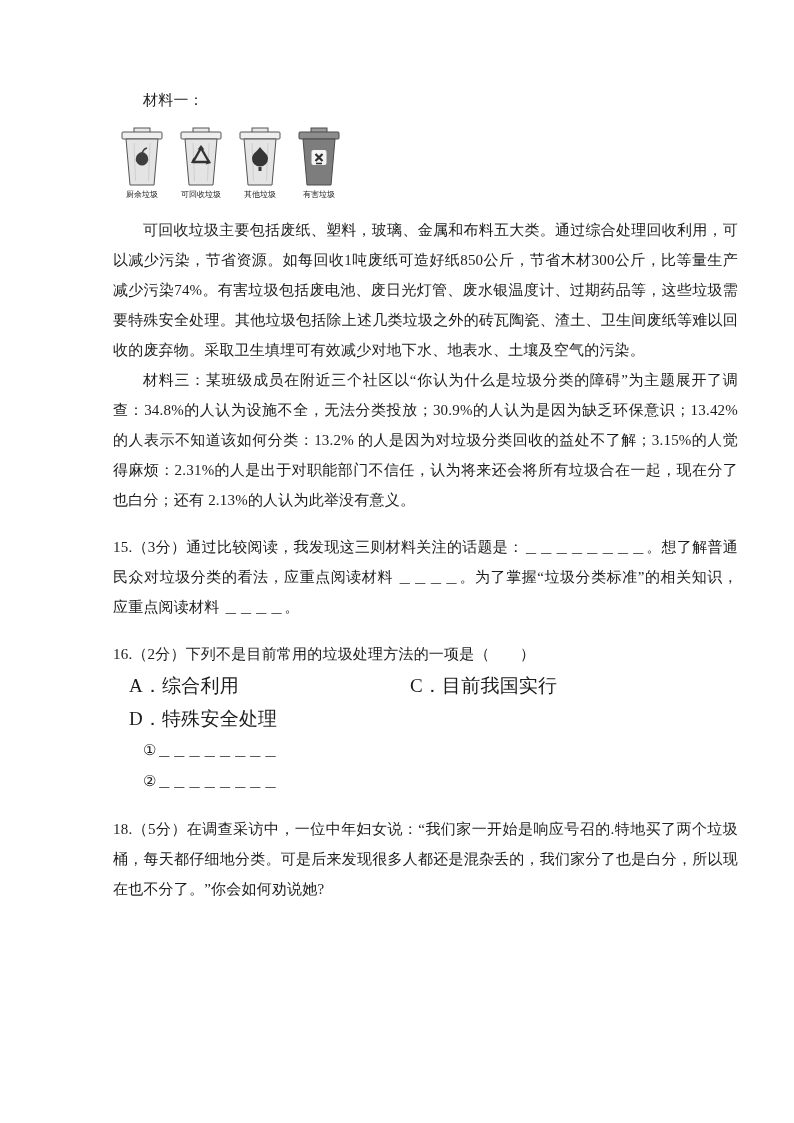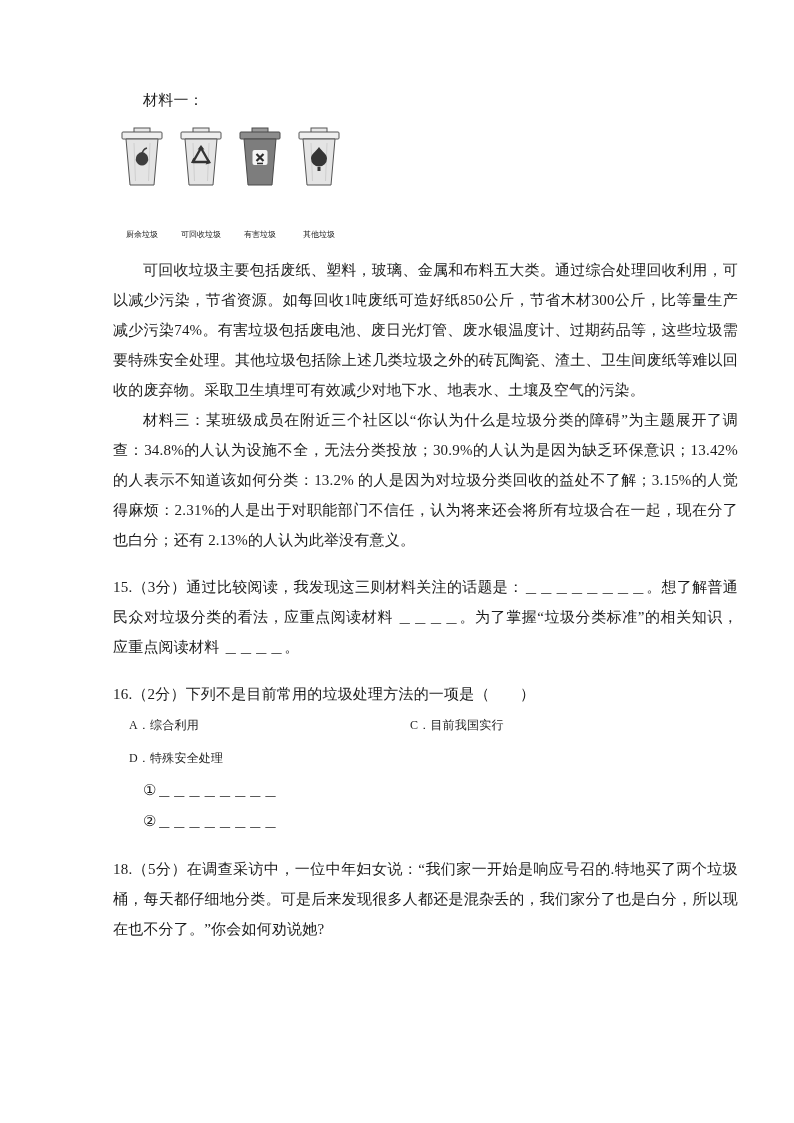--- a/index.html
+++ b/index.html
@@ -30,38 +30,37 @@
     display: flex;
     gap: 9px;
     margin: 12px 0 14px 4px;
     align-items: flex-end;
   }
   .bin {
     display: flex;
     flex-direction: column;
     align-items: center;
     width: 50px;
-    gap: 40px;
   }
   .bin svg { display: block; }
   .bin-label {
     font-size: 8px;
     line-height: 12px;
     margin-top: 2px;
     color: #222;
     white-space: nowrap;
     font-family: "Liberation Serif", "DejaVu Serif", serif;
   }
 
   .q-block { margin-top: 17px; }
   .options {
     display: grid;
     grid-template-columns: 281px auto;
     padding-left: 16px;
-    font-size: 12px;
+    font-size: 19px;
     line-height: 33px;
     letter-spacing: 0.2px;
   }
   .blank-line {
     font-size: 15px;
     line-height: 31px;
     padding-left: 2em;
     letter-spacing: 0.2px;
   }
   .stem { line-height: 31px; }
@@ -98,41 +97,41 @@
         <path d="M23 21 L31 35 L15 35 Z" fill="none" stroke="#333" stroke-width="2.4" stroke-linejoin="round"></path>
         <path d="M23 18 l3.4 4.6 h-6.8 z" fill="#333"></path>
         <path d="M33 36 l-5.4 1.4 3 -5.2 z" fill="#333"></path>
         <path d="M13 36 l2.4 -5.2 3 5.2 z" fill="#333"></path>
       </svg>
       <div class="bin-label">可回收垃圾</div>
     </div>
 
     <div class="bin">
       <svg width="46" height="60" viewBox="0 0 46 60">
-        <rect x="15" y="1" width="16" height="5" fill="#9a9a9a" stroke="#4a4a4a" stroke-width="1"></rect>
-        <rect x="3" y="5" width="40" height="7" rx="1" fill="#8d8d8d" stroke="#4a4a4a" stroke-width="1"></rect>
-        <path d="M7 12 L39 12 L35 58 L11 58 Z" fill="#7d7d7d" stroke="#4a4a4a" stroke-width="1"></path>
-        <rect x="15.5" y="23" width="15" height="15" rx="2" fill="#f4f4f4"></rect>
-        <path d="M19.5 27 l7 7 M26.5 27 l-7 7" stroke="#2e2e2e" stroke-width="2.2"></path>
-        <path d="M20 36.5 h6" stroke="#2e2e2e" stroke-width="1.6"></path>
-      </svg>
-      <div class="bin-label">有害垃圾</div>
-    </div>
-
-    <div class="bin">
-      <svg width="46" height="60" viewBox="0 0 46 60">
         <rect x="15" y="1" width="16" height="5" fill="#e9e9e9" stroke="#555" stroke-width="1"></rect>
         <rect x="3" y="5" width="40" height="7" rx="1" fill="#eeeeee" stroke="#555" stroke-width="1"></rect>
         <path d="M7 12 L39 12 L35 58 L11 58 Z" fill="#e4e4e4" stroke="#555" stroke-width="1"></path>
         <line x1="15" y1="16" x2="16.5" y2="54" stroke="#cfcfcf" stroke-width="1"></line>
         <line x1="31" y1="16" x2="29.5" y2="54" stroke="#cfcfcf" stroke-width="1"></line>
         <path d="M23 20 c-3.5 5 -8 7 -8 11.5 a8 8 0 0 0 16 0 c0 -4.5 -4.5 -6.5 -8 -11.5 z" fill="#353535"></path>
         <rect x="21.5" y="40" width="3" height="4" fill="#353535"></rect>
       </svg>
       <div class="bin-label">其他垃圾</div>
+    </div>
+
+    <div class="bin">
+      <svg width="46" height="60" viewBox="0 0 46 60">
+        <rect x="15" y="1" width="16" height="5" fill="#9a9a9a" stroke="#4a4a4a" stroke-width="1"></rect>
+        <rect x="3" y="5" width="40" height="7" rx="1" fill="#8d8d8d" stroke="#4a4a4a" stroke-width="1"></rect>
+        <path d="M7 12 L39 12 L35 58 L11 58 Z" fill="#7d7d7d" stroke="#4a4a4a" stroke-width="1"></path>
+        <rect x="15.5" y="23" width="15" height="15" rx="2" fill="#f4f4f4"></rect>
+        <path d="M19.5 27 l7 7 M26.5 27 l-7 7" stroke="#2e2e2e" stroke-width="2.2"></path>
+        <path d="M20 36.5 h6" stroke="#2e2e2e" stroke-width="1.6"></path>
+      </svg>
+      <div class="bin-label">有害垃圾</div>
     </div>
 
   </div>
 
 
   <p class="para indent">可回收垃圾主要包括废纸、塑料，玻璃、金属和布料五大类。通过综合处理回收利用，可以减少污染，节省资源。如每回收1吨废纸可造好纸850公斤，节省木材300公斤，比等量生产减少污染74%。有害垃圾包括废电池、废日光灯管、废水银温度计、过期药品等，这些垃圾需要特殊安全处理。其他垃圾包括除上述几类垃圾之外的砖瓦陶瓷、渣土、卫生间废纸等难以回收的废弃物。采取卫生填埋可有效减少对地下水、地表水、土壤及空气的污染。</p>
 
   <p class="para indent">材料三：某班级成员在附近三个社区以“你认为什么是垃圾分类的障碍”为主题展开了调查：34.8%的人认为设施不全，无法分类投放；30.9%的人认为是因为缺乏环保意识；13.42%的人表示不知道该如何分类：13.2% 的人是因为对垃圾分类回收的益处不了解；3.15%的人觉得麻烦：2.31%的人是出于对职能部门不信任，认为将来还会将所有垃圾合在一起，现在分了也白分；还有 2.13%的人认为此举没有意义。</p>
 
   <p class="para q-block">15.（3分）通过比较阅读，我发现这三则材料关注的话题是：＿＿＿＿＿＿＿＿。想了解普通民众对垃圾分类的看法，应重点阅读材料 ＿＿＿＿。为了掌握“垃圾分类标准”的相关知识，应重点阅读材料 ＿＿＿＿。</p>

